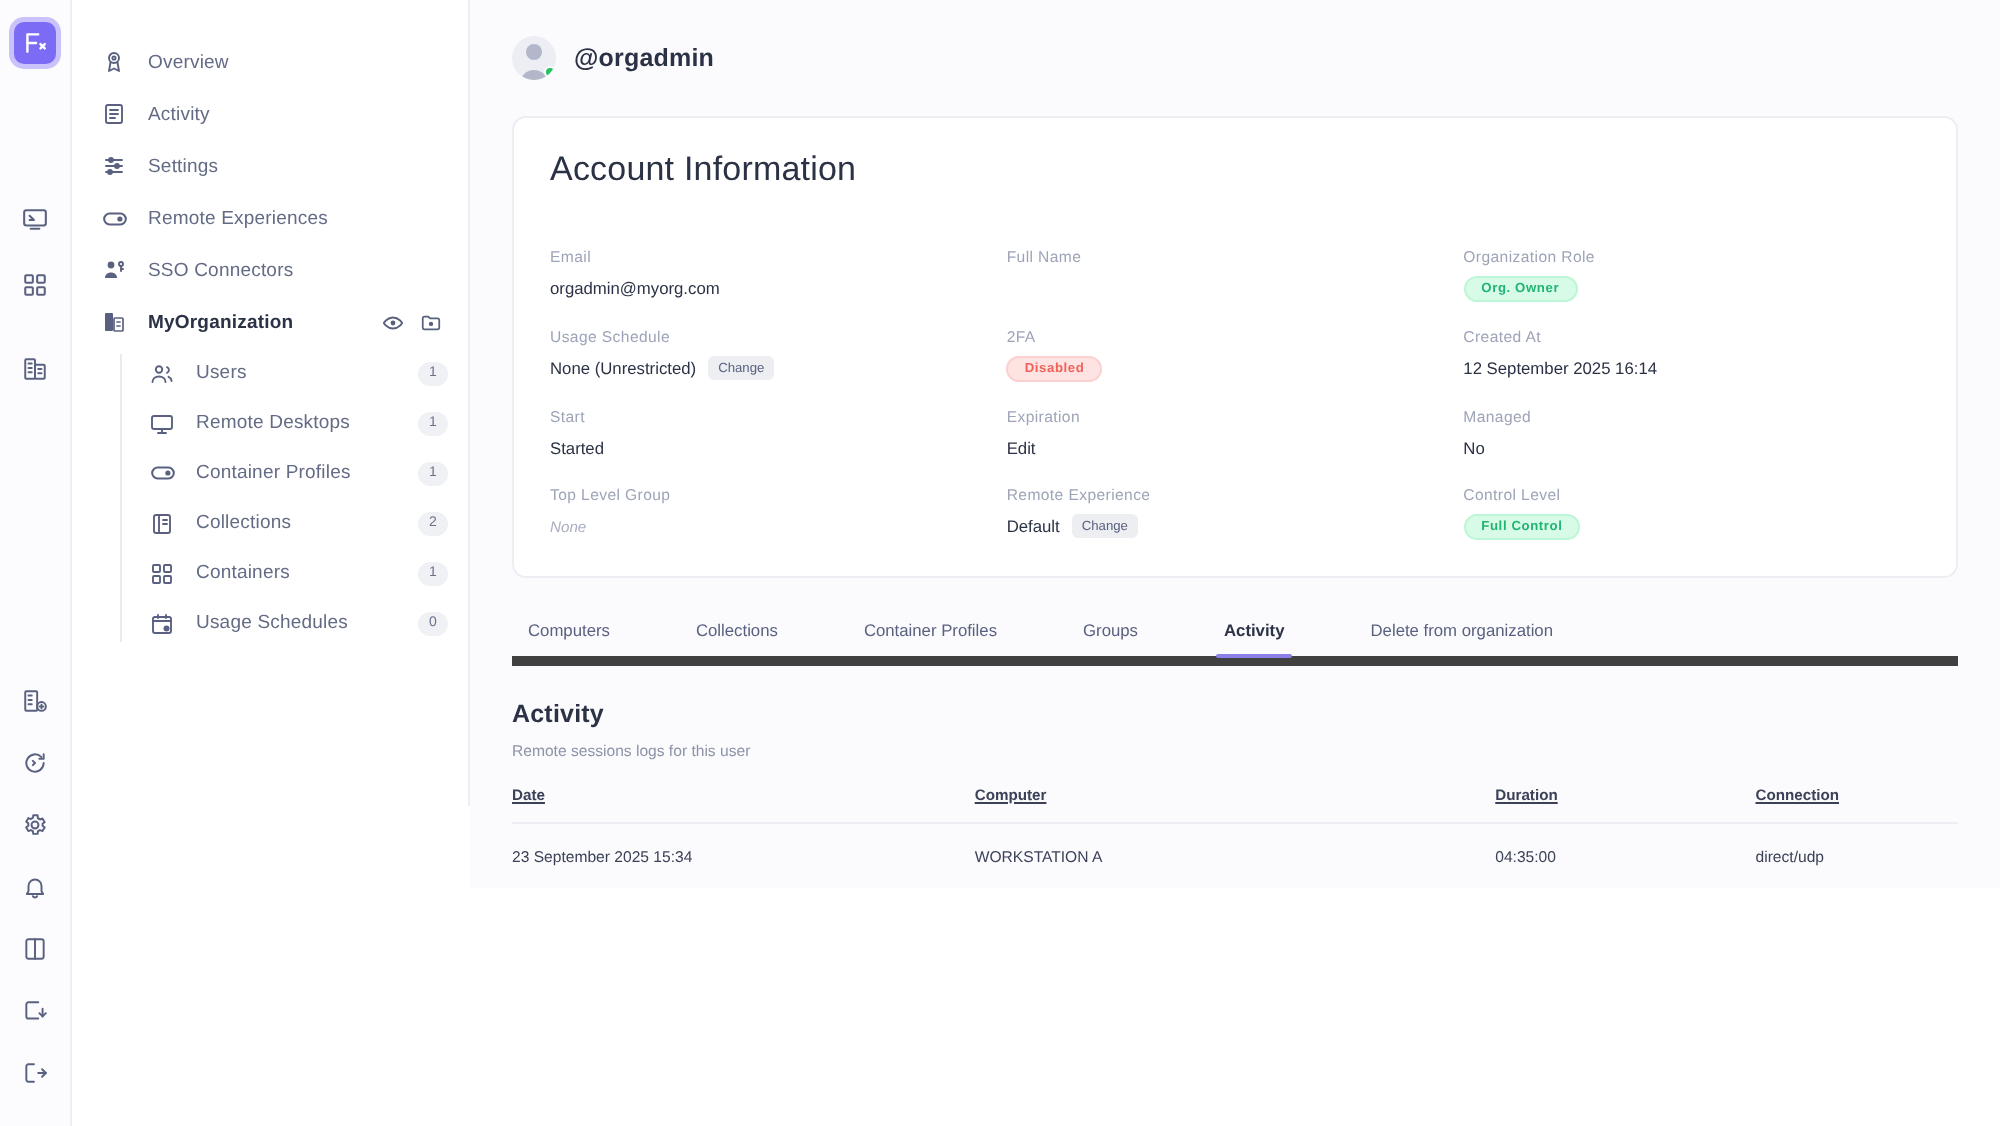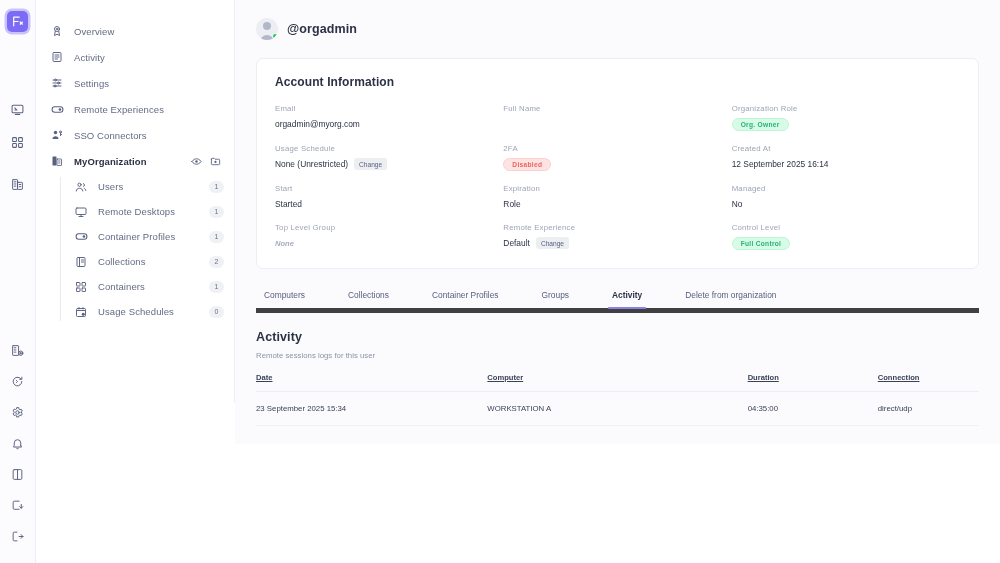--- a/index.html
+++ b/index.html
@@ -102,25 +102,25 @@
   }
   .btn svg { display:block; }
   .btn-danger { background:#f4453f; color:#ffffff; }
   .btn-ghost { background:#eceef2; color:#3b4258; }
 
   .card {
     margin: 0 21px; background:#ffffff;
     border:1px solid #eceef3; border-radius: 7px;
     padding: 16px 18px 18px 18px;
   }
-  .card-title { font-size: 12px; font-weight: 700; color:#2b3245; margin-bottom: 15px; letter-spacing:.1px;}
+  .card-title { font-size: 17px; font-weight: 400; color:#2b3245; margin-bottom: 29px; letter-spacing:.1px;}
   .grid3 { display:grid; grid-template-columns: 1fr 1fr 1fr; row-gap: 13px; }
   .field-label { font-size: 7.8px; color:#9ea4b8; margin-bottom: 5px; letter-spacing:.2px;}
   .field-value { font-size: 8.4px; color:#2b3245; display:flex; align-items:center; gap:6px; min-height:12px;}
-  .field-value.muted { color:#a9aec0; font-style: italic; font-size: 7.6px; font-weight: bold;}
+  .field-value.muted { color:#a9aec0; font-style: italic; font-size: 7.6px;}
 
   .pill {
     display:inline-flex; align-items:center; justify-content:center;
     height: 13px; padding: 0 8px; border-radius: 8px;
     font-size: 6.6px; font-weight: 700; letter-spacing:.3px;
     border: 1px solid transparent;
   }
   .pill-green { background:#d8fbe8; color:#22b473; border-color:#bdf5d7;}
   .pill-red { background:#fde4e3; color:#f0615c; border-color:#fbd0ce;}
   .chg {
@@ -468,21 +468,21 @@
           <div class="field-label">Created At</div>
           <div class="field-value">12 September 2025 16:14</div>
         </div>
 
         <div>
           <div class="field-label">Start</div>
           <div class="field-value">Started</div>
         </div>
         <div>
           <div class="field-label">Expiration</div>
-          <div class="field-value">Role</div>
+          <div class="field-value">Edit</div>
         </div>
         <div>
           <div class="field-label">Managed</div>
           <div class="field-value">No</div>
         </div>
 
         <div>
           <div class="field-label">Top Level Group</div>
           <div class="field-value muted">None</div>
         </div>

